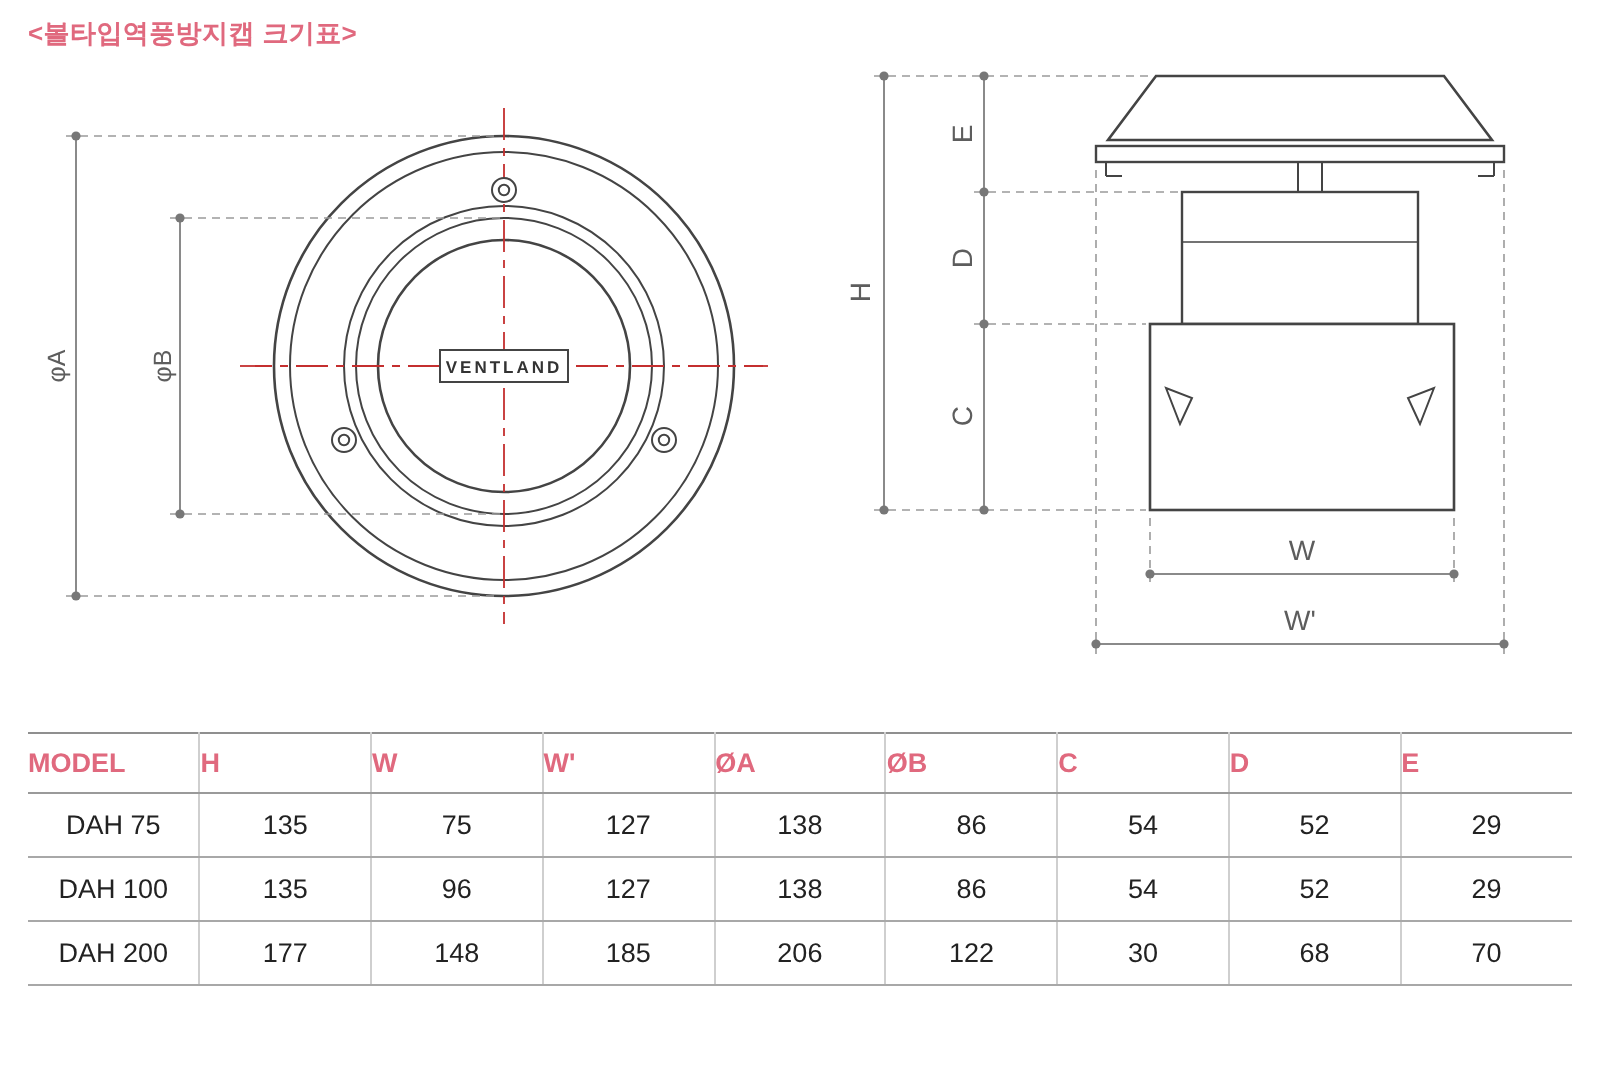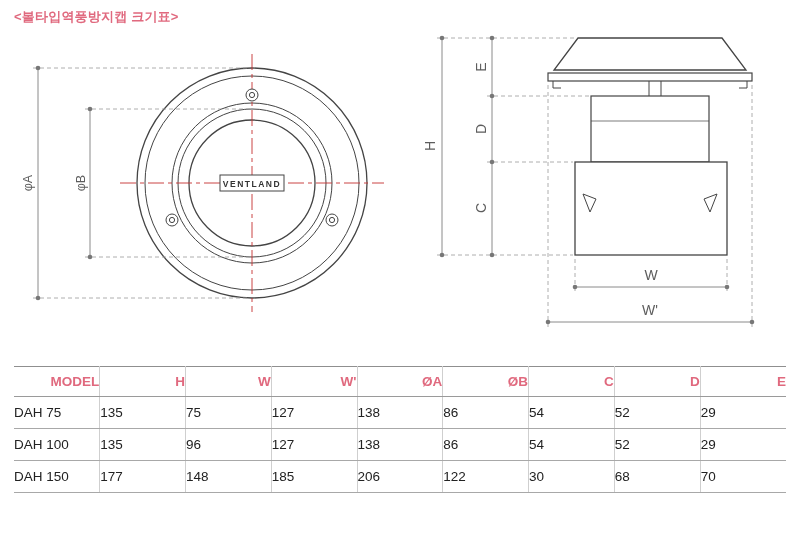--- a/index.html
+++ b/index.html
@@ -2,22 +2,22 @@
 <html><head>
 <meta charset="utf-8">
 <style>
   html,body{margin:0;padding:0;background:#fff;}
   body{width:800px;height:538px;font-family:"Liberation Sans","DejaVu Sans",sans-serif;position:relative;overflow:hidden;}
   .page{position:relative;width:800px;height:452px;background:#fff;}
   .title{position:absolute;left:14px;top:8px;font-size:13px;font-weight:bold;color:#e0697e;letter-spacing:0.2px;}
   .drawing{position:absolute;left:0;top:0;width:800px;height:360px;}
   .table-wrap{position:absolute;left:14px;top:366px;width:772px;}
   table{width:100%;border-collapse:collapse;table-layout:fixed;border-top:1.5px solid #8f8f8f;}
-  th{color:#e0697e;font-size:13.5px;font-weight:bold;text-align:right;padding:7px 0;border-bottom:1px solid #9a9a9a;}
-  td{color:#222;font-size:13.5px;padding:8px 0;border-bottom:1px solid #a8a8a8;}
+  th{color:#e0697e;font-size:13.5px;font-weight:bold;text-align:left;padding:7px 0;border-bottom:1px solid #9a9a9a;}
+  td{color:#222;font-size:13.5px;text-align:center;padding:8px 0;border-bottom:1px solid #a8a8a8;}
   th + th, td + td{border-left:1px solid #cfcfcf;}
   svg text{font-family:"Liberation Sans","DejaVu Sans",sans-serif;}
   .dimlabel{fill:#5d5d5d;font-size:14px;}
   .philabel{fill:#5d5d5d;font-size:12.5px;}
   .brandlabel{fill:#333;font-size:8.5px;font-weight:bold;letter-spacing:1.5px;}
 </style>
 </head>
 <body>
 
 <div class="page">
@@ -172,21 +172,21 @@
             <td>135</td>
             <td>96</td>
             <td>127</td>
             <td>138</td>
             <td>86</td>
             <td>54</td>
             <td>52</td>
             <td>29</td>
           </tr>
           <tr>
-            <td>DAH 150</td>
+            <td>DAH 200</td>
             <td>177</td>
             <td>148</td>
             <td>185</td>
             <td>206</td>
             <td>122</td>
             <td>30</td>
             <td>68</td>
             <td>70</td>
           </tr>
         </tbody>

